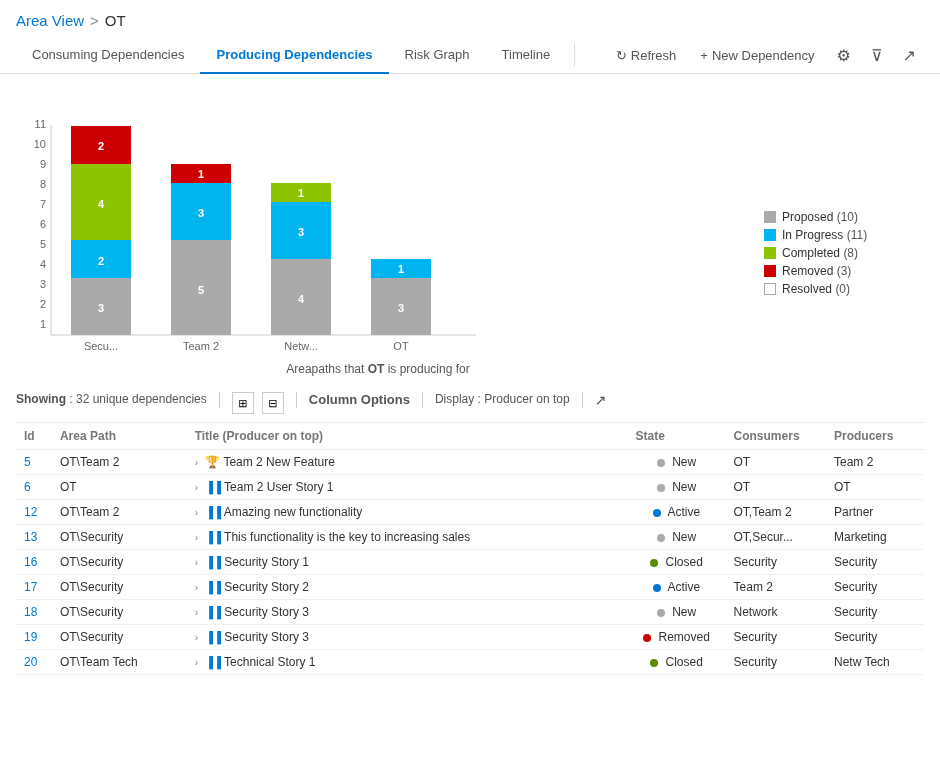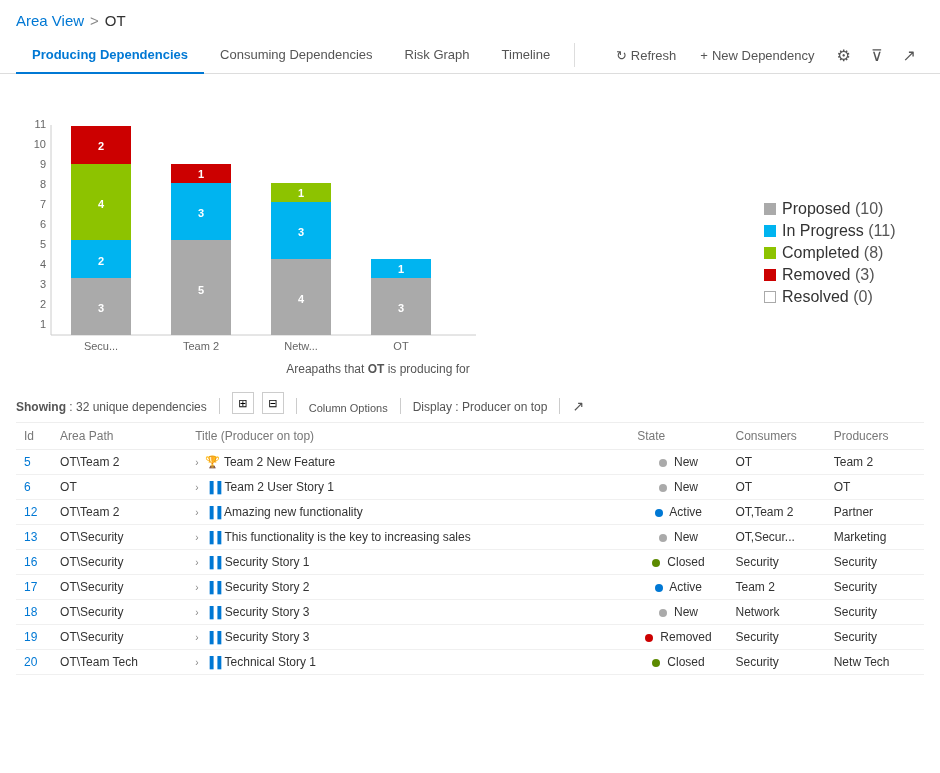--- a/index.html
+++ b/index.html
@@ -17,38 +17,38 @@
     .tab.active { color: #0078d4; font-weight: 600; border-bottom: 2px solid #0078d4; }
     .nav-divider { width: 1px; height: 24px; background: #ddd; margin: 0 8px; }
     .nav-actions { display: flex; align-items: center; gap: 4px; margin-left: auto; }
     .nav-action-btn { display: flex; align-items: center; gap: 4px; padding: 6px 10px; cursor: pointer; color: #555; font-size: 13px; border: none; background: none; }
     .nav-icon-btn { padding: 6px 8px; cursor: pointer; color: #555; font-size: 16px; border: none; background: none; }
 
     
     .chart-section { padding: 16px 16px 0; display: flex; gap: 24px; }
     .chart-container { flex: 1; position: relative; }
     .chart-legend { min-width: 160px; display: flex; flex-direction: column; justify-content: center; gap: 4px; padding-top: 40px; }
-    .legend-item { display: flex; align-items: center; gap: 6px; font-size: 16px; }
+    .legend-item { display: flex; align-items: center; gap: 6px; font-size: 12px; }
     .legend-dot { width: 12px; height: 12px; border: 1px solid #ccc; flex-shrink: 0; }
 
     
     .chart-svg { display: block; }
 
     
     .table-section { padding: 8px 16px 0; }
-    .showing-bar { display: flex; align-items: flex-end; gap: 8px; padding: 8px 0; border-bottom: 1px solid #eee; font-size: 12px; color: #555; }
+    .showing-bar { display: flex; align-items: flex-start; gap: 8px; padding: 8px 0; border-bottom: 1px solid #eee; font-size: 12px; color: #555; }
     .showing-divider { width: 1px; height: 16px; background: #ccc; margin: 0 4px; }
     .showing-btn { display: flex; align-items: center; justify-content: center; width: 22px; height: 22px; border: 1px solid #ccc; cursor: pointer; background: #fff; font-size: 11px; }
-    .column-opts-btn { cursor: pointer; color: #555; background: none; border: none; font-size: 11px; }
+    .column-opts-btn { cursor: pointer; color: #555; background: none; border: none; font-size: 13px; font-weight: bold; }
     .display-btn { cursor: pointer; color: #555; background: none; border: none; font-size: 12px; }
     .expand-btn { cursor: pointer; color: #555; font-size: 14px; border: none; background: none; }
 
     
     .dep-table { width: 100%; border-collapse: collapse; font-size: 12px; }
-    .dep-table th { text-align: left; padding: 6px 8px; color: #777; font-weight: 400; border-bottom: 1px solid #eee; }
+    .dep-table th { text-align: left; padding: 6px 8px; color: #777; font-weight: 700; border-bottom: 1px solid #eee; }
     .dep-table td { padding: 5px 8px; border-bottom: 1px solid #f0f0f0; vertical-align: middle; }
     .id-link { color: #0078d4; cursor: pointer; text-decoration: none; }
     .state-dot { display: inline-block; width: 8px; height: 8px; border-radius: 50%; margin-right: 4px; vertical-align: middle; }
     .expand-chevron { color: #888; font-size: 10px; margin-right: 4px; }
     .trophy-icon { color: #b8860b; }
     .story-icon { color: #0078d4; }
     .col-id { width: 28px; }
     .col-area { width: 110px; margin-top: 40px; }
     .col-title { width: 360px; }
     .col-state { width: 80px; text-align: center; }
@@ -58,22 +58,22 @@
 </head>
 <body>
 
 <div class="breadcrumb">
   <span class="breadcrumb-area">Area View</span>
   <span class="breadcrumb-sep">&gt;</span>
   <span class="breadcrumb-current">OT</span>
 </div>
 
 <div class="nav-tabs">
+  <div class="tab">Consuming Dependencies</div>
   <div class="tab active">Producing Dependencies</div>
-  <div class="tab">Consuming Dependencies</div>
   <div class="tab">Risk Graph</div>
   <div class="tab">Timeline</div>
   <div class="nav-divider"></div>
   <div class="nav-actions">
     <button class="nav-action-btn">
       <span>↻</span>
       <span>Refresh</span>
     </button>
     <button class="nav-action-btn">
       <span>+</span>

